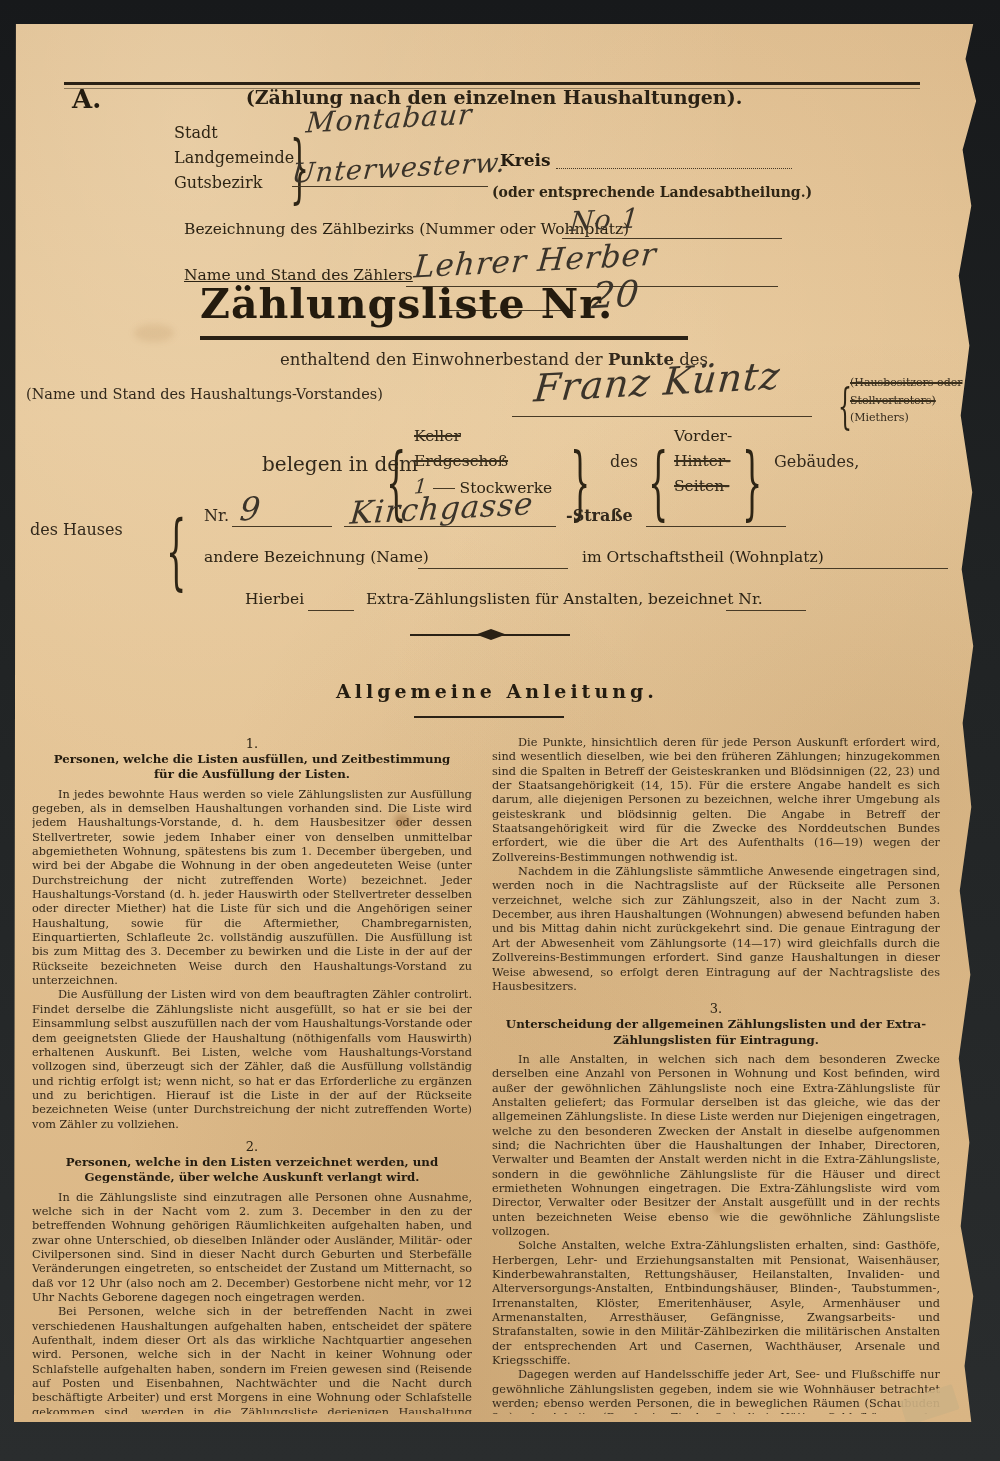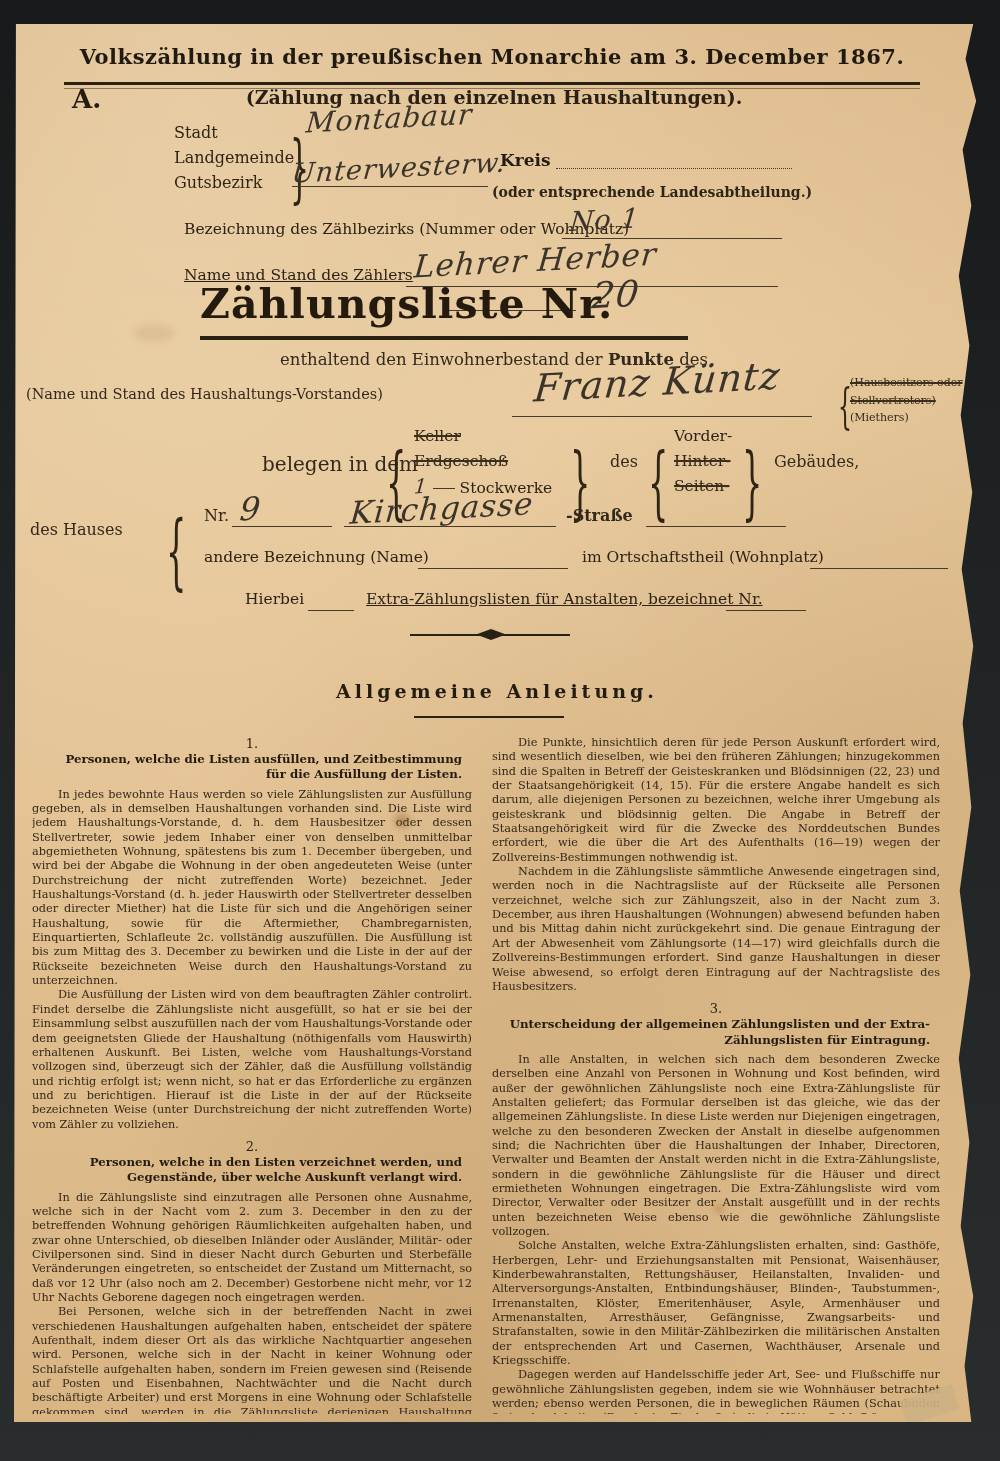--- a/index.html
+++ b/index.html
@@ -44,21 +44,21 @@
         display:inline-block; transform:rotate(-3deg) skewX(-8deg); letter-spacing:1px; }
 
   .kreis { left:486px; top:126px; font-size:17px; font-weight:bold; color:#241c10; }
   .kreis-note { left:478px; top:160px; font-size:14px; color:#2e2515;font-weight:bold; }
 
   .label-md { font-size:15.5px; color:#2c2314; }
   .col { position:absolute; top:712px; height:678px; overflow:hidden; }
   .col p { text-align:justify; font-size:11.3px; line-height:1.27; text-indent:26px;
            color:#34291a; hyphens:auto; -webkit-hyphens:auto; }
   .sec-num { text-align:center; font-size:13px; color:#2c2314; margin:7px 0 1px; }
-  .sec-head { text-align:right; font-weight:bold; font-size:11.8px; line-height:1.3;
+  .sec-head { text-align:center; font-weight:bold; font-size:11.8px; line-height:1.3;
               color:#241c10; margin:0 10px 5px; }
 
   .struck { text-decoration:line-through; text-decoration-thickness:1.8px; text-decoration-color:#3a2f1c; }
   .big-title { left:186px; top:256px; width:420px; font-size:41px; font-weight:bold;
                color:#241b0e; letter-spacing:1px; white-space:nowrap; }
   .thick-rule { left:186px; top:312px; width:488px; height:3.5px; background:#2a2115; }
 
   .opt-col { font-size:15.5px; line-height:25px; color:#2c2314; }
   .divider-line { left:396px; top:610px; width:160px; height:2px; background:#2a2115; }
   .divider-diamond { left:462px; top:605px; width:30px; height:11px; background:#2a2115;
@@ -67,21 +67,20 @@
                font-weight:bold; letter-spacing:4px; color:#241c10; }
   .anleitung-rule { left:400px; top:692px; width:150px; height:1.6px; background:#2a2115; }
   .tape { left:888px; top:1368px; width:55px; height:26px; background:#cdb184;
           transform:rotate(-18deg); opacity:0.9; border-radius:2px; }
 </style>
 </head>
 <body>
 
 <div class="paper">
 
-  <div class="abs masthead">Volkszählung in der preußischen Monarchie am 3. December 1867.</div>
   <div class="abs mast-rule1"></div>
   <div class="abs mast-rule2"></div>
 
   <div class="abs letter-a">A.</div>
   <div class="abs subtitle">(Zählung nach den einzelnen Haushaltungen).</div>
 
   <div class="abs loc-labels">
     <div>Stadt</div>
     <div>Landgemeinde</div>
     <div>Gutsbezirk</div>
@@ -167,21 +166,21 @@
   <div class="rule" style="left:330px; top:502px; width:212px;"></div>
   <div class="abs" style="left:552px; top:482px; font-size:16px; font-weight:bold;">-Straße</div>
   <div class="rule" style="left:632px; top:502px; width:140px;"></div>
   <div class="abs label-md" style="left:190px; top:524px;">andere Bezeichnung (Name)</div>
   <div class="rule" style="left:404px; top:544px; width:150px;"></div>
   <div class="abs label-md" style="left:568px; top:524px;">im Ortschaftstheil (Wohnplatz)</div>
   <div class="rule" style="left:796px; top:544px; width:138px;"></div>
 
   <div class="abs label-md" style="left:231px; top:566px;">Hierbei</div>
   <div class="rule" style="left:294px; top:586px; width:46px;"></div>
-  <div class="abs label-md" style="left:352px; top:566px;text-decoration:underline;">Extra-Zählungslisten für Anstalten, bezeichnet Nr.</div>
+  <div class="abs label-md" style="left:352px; top:566px;">Extra-Zählungslisten für Anstalten, bezeichnet Nr.</div>
   <div class="rule" style="left:712px; top:586px; width:80px;"></div>
 
   <div class="abs divider-line"></div>
   <div class="abs divider-diamond"></div>
 
   <div class="abs anleitung">Allgemeine Anleitung.</div>
   <div class="abs anleitung-rule"></div>
 
   <div class="col" style="left:18px; width:440px;">
     <div class="sec-num" style="margin-top:0;">1.</div>

